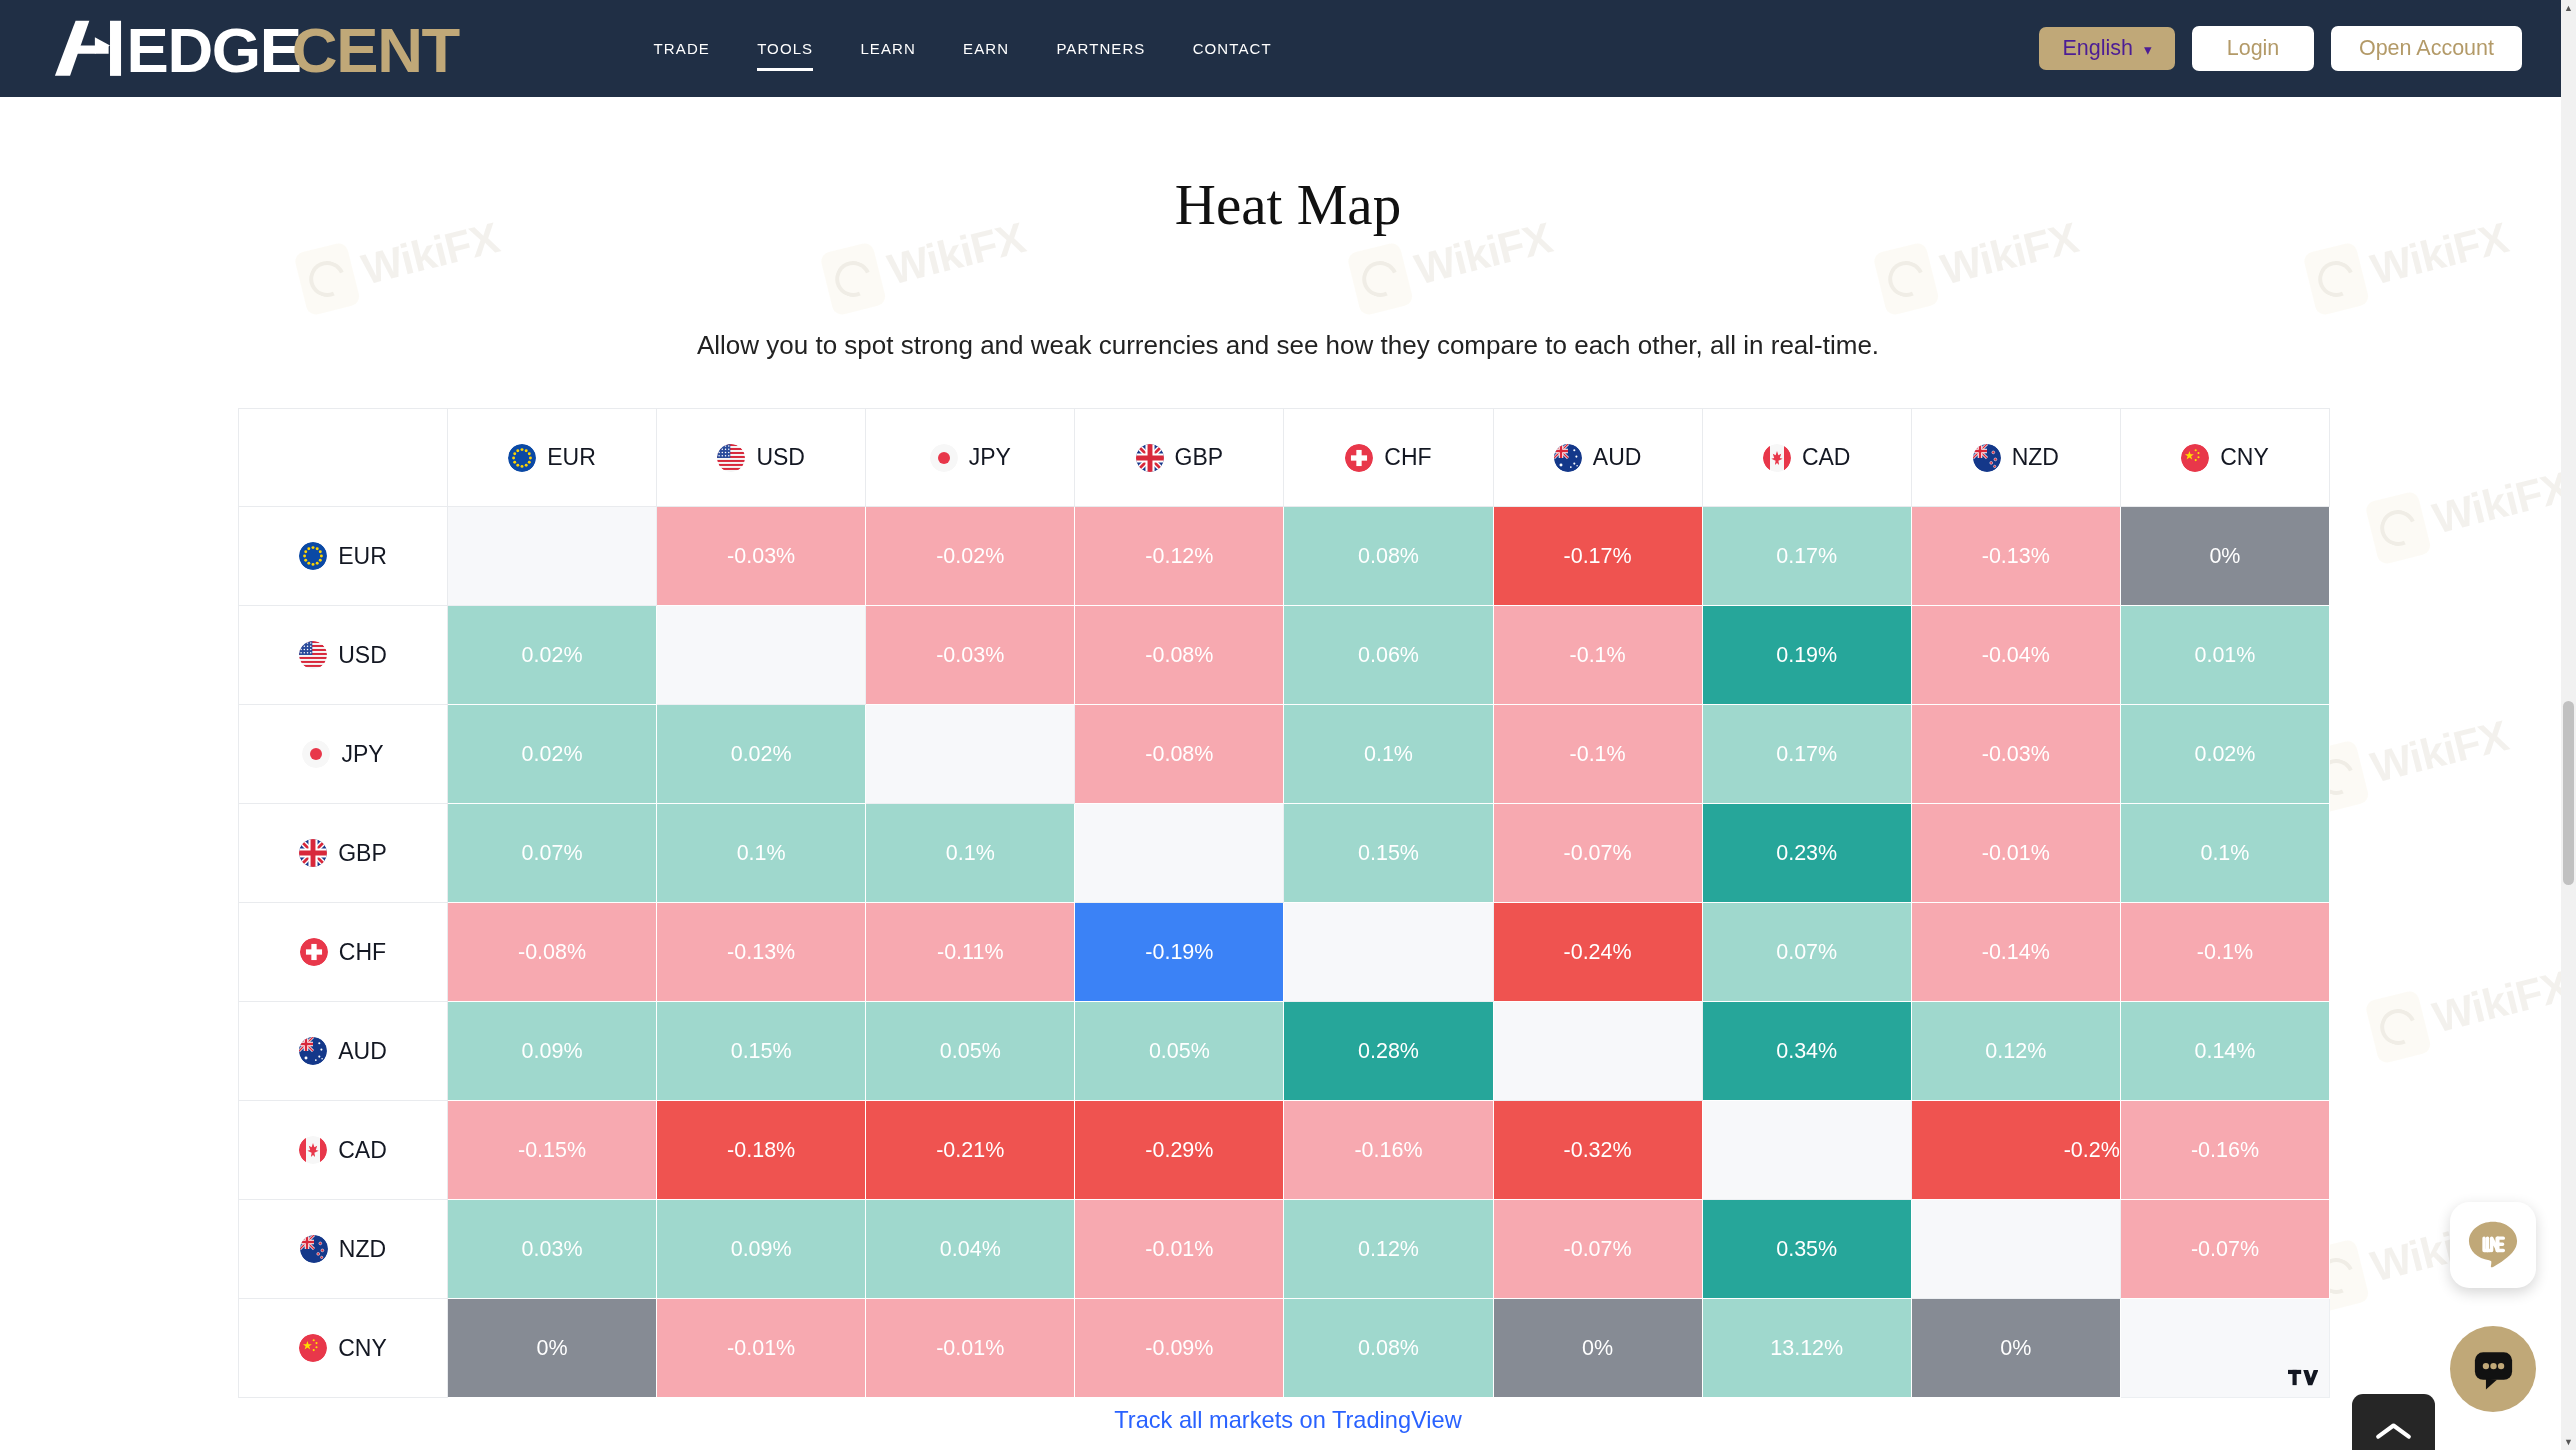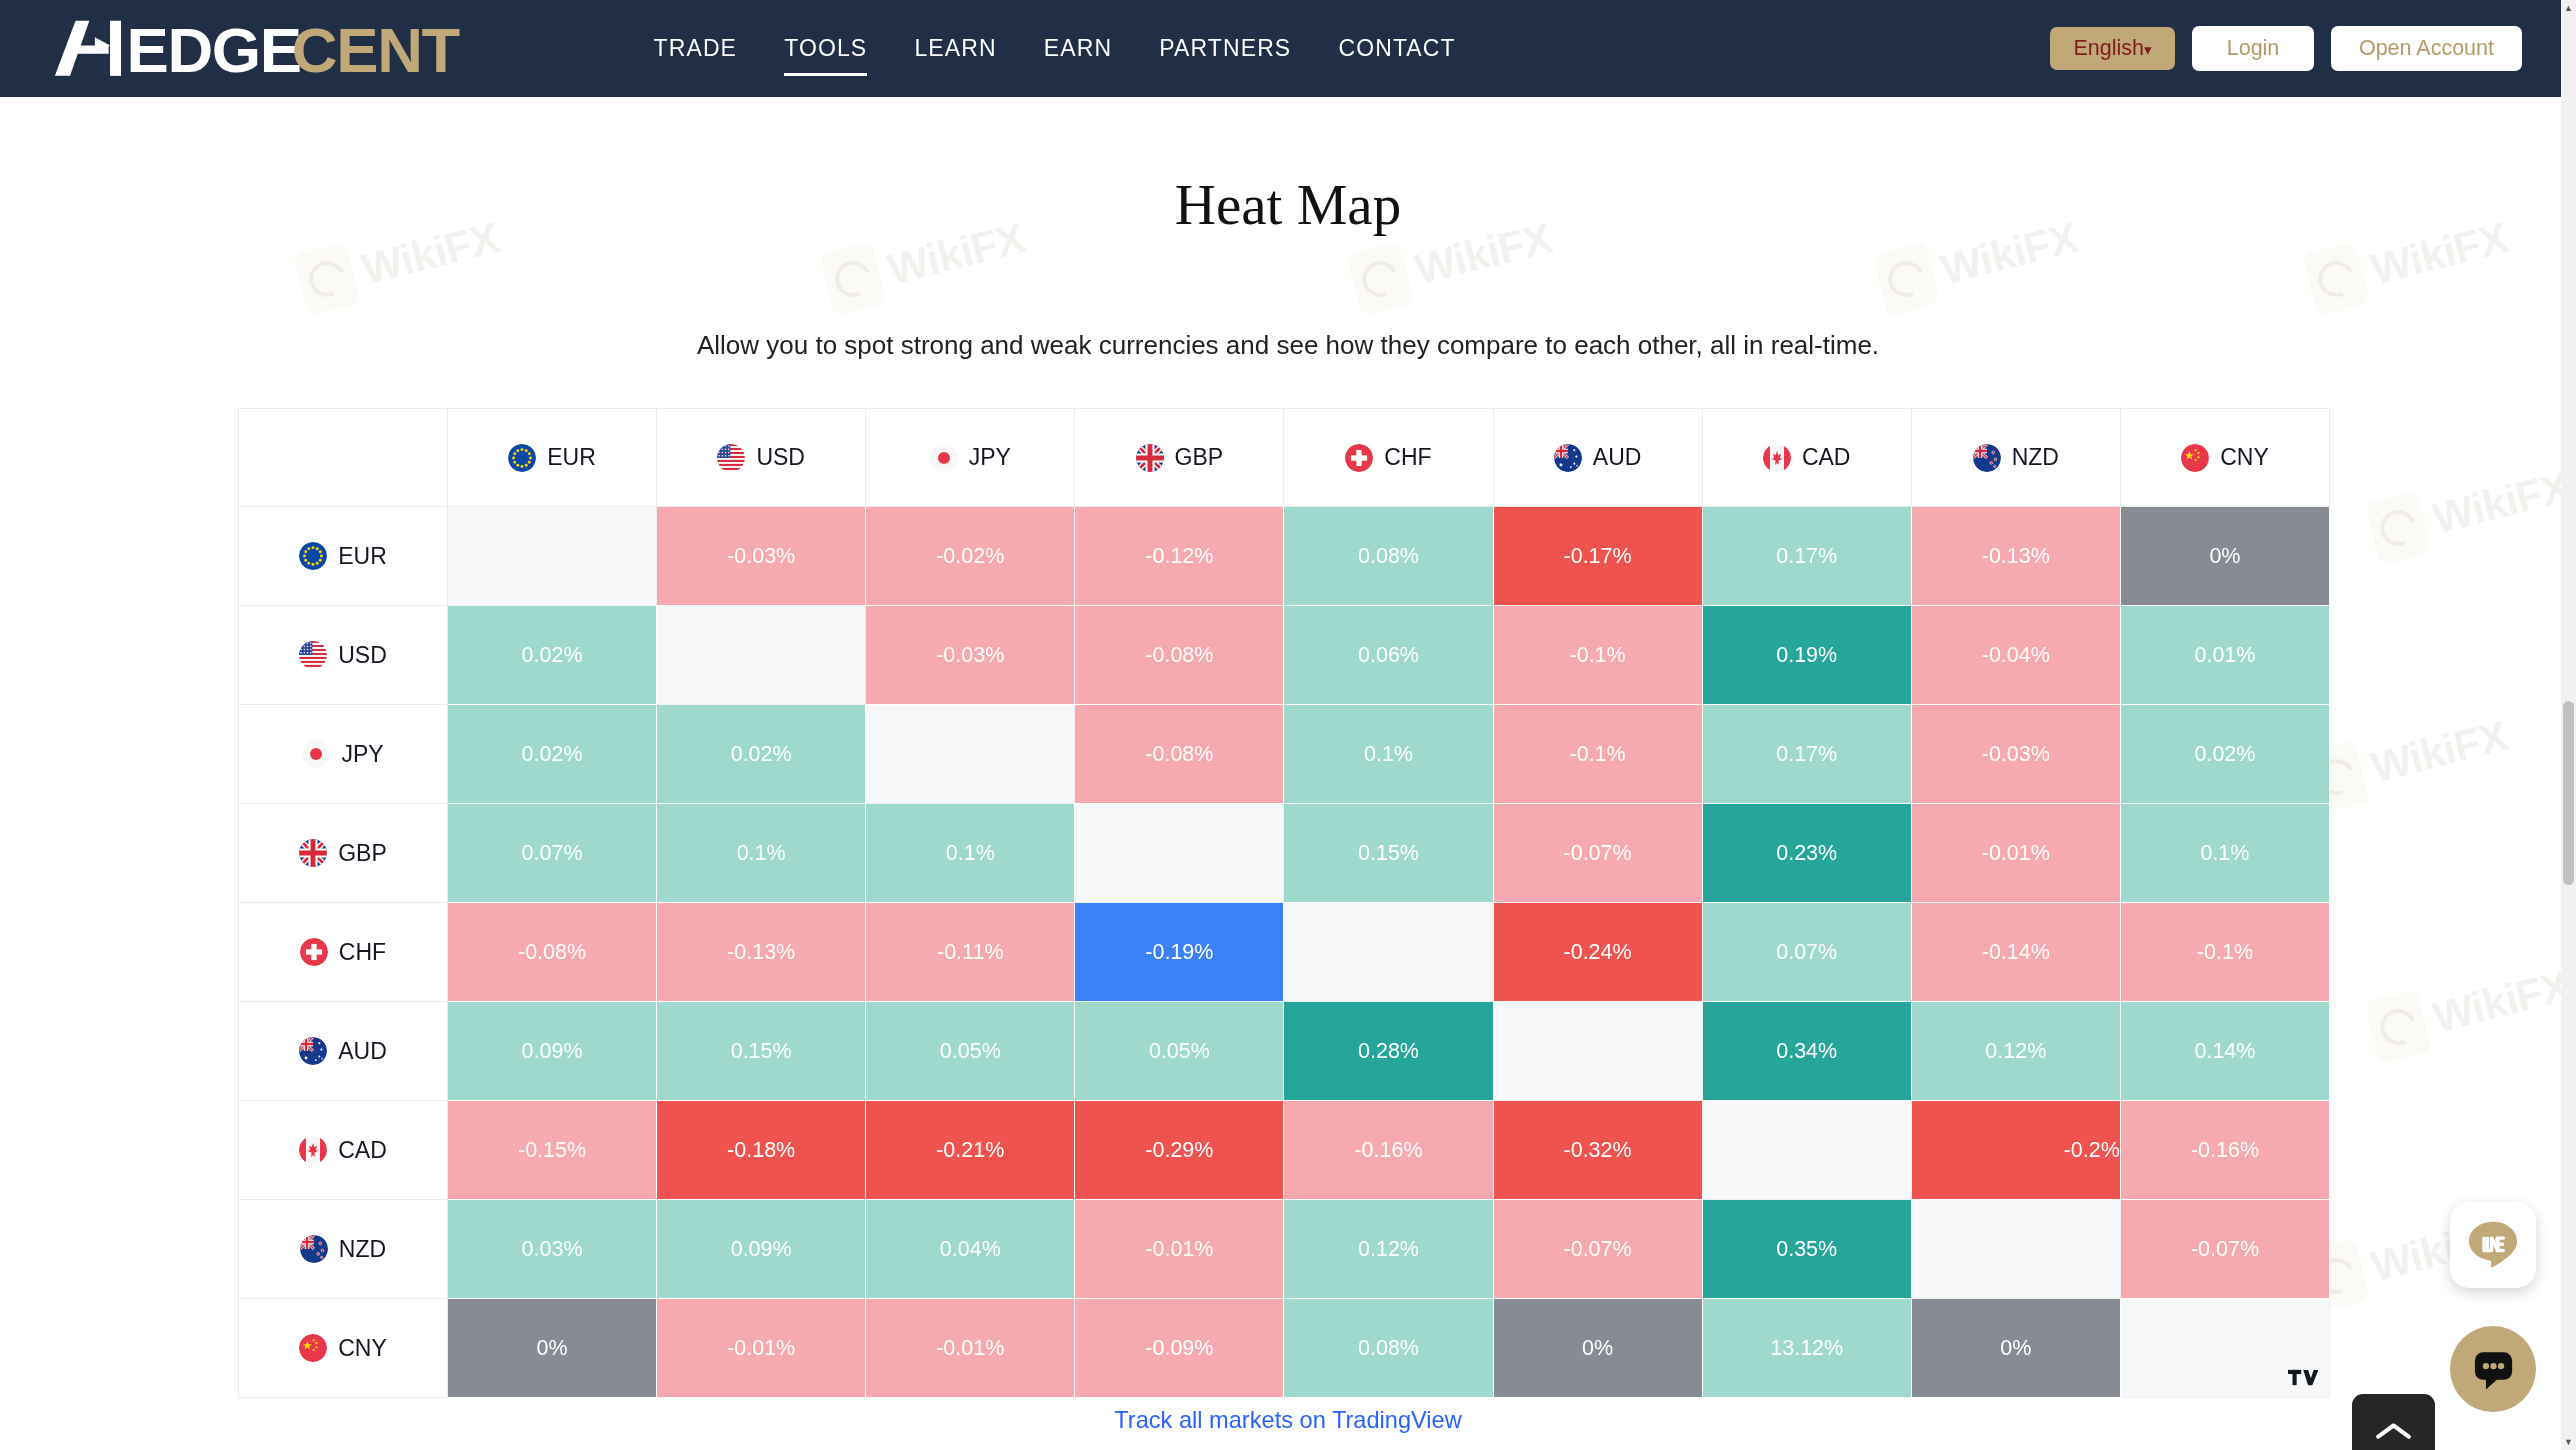--- a/index.html
+++ b/index.html
@@ -27,32 +27,32 @@
   
   .navbar {
     position:absolute; top:0; left:0; width:2576px; height:97px;
     background:#202f45; display:flex; align-items:center; z-index:30;
   }
   .logo { margin-left:48px; display:flex; align-items:center; height:97px; }
   .logo svg { display:block; }
 
   .navlinks { display:flex; align-items:center; gap:0; margin-left:97px; }
   .navlink {
-    color:#ffffff; font-size:23px; letter-spacing:1.1px;
+    color:#ffffff; font-size:15px; letter-spacing:1.1px;
     padding: 4.2px 23.6px; position:relative; cursor:pointer; white-space:nowrap;
   }
   .navlink.active::after {
     content:""; position:absolute; left:23.6px; right:23.6px; bottom:-9.7px;
     height:2.8px; background:#ffffff;
   }
 
   .navright { display:flex; align-items:center; margin-left:auto; margin-right:54px; gap:16.6px; }
   .lang {
-    background:#c0a878; color:#7f1d1d; font-size:21.5px; border-radius:7px;
-    padding:9px 23.6px; display:flex; align-items:center; cursor:pointer;
+    background:#c0a878; color:#4c1d95; font-size:21.5px; border-radius:7px;
+    padding:9px 23.6px; display:flex; align-items:center; gap:11px; cursor:pointer;
   }
   .lang .chev { font-size:15.2px; line-height:1; position:relative; top:1.4px; }
   .btn-login {
     background:#ffffff; color:#b39a68; font-size:21.5px; border-radius:7px;
     padding:9.7px 35px; cursor:pointer;
   }
   .btn-open {
     background:#ffffff; color:#b39a68; font-size:21.5px; border-radius:7px;
     padding:9.7px 28px; cursor:pointer;
   }

